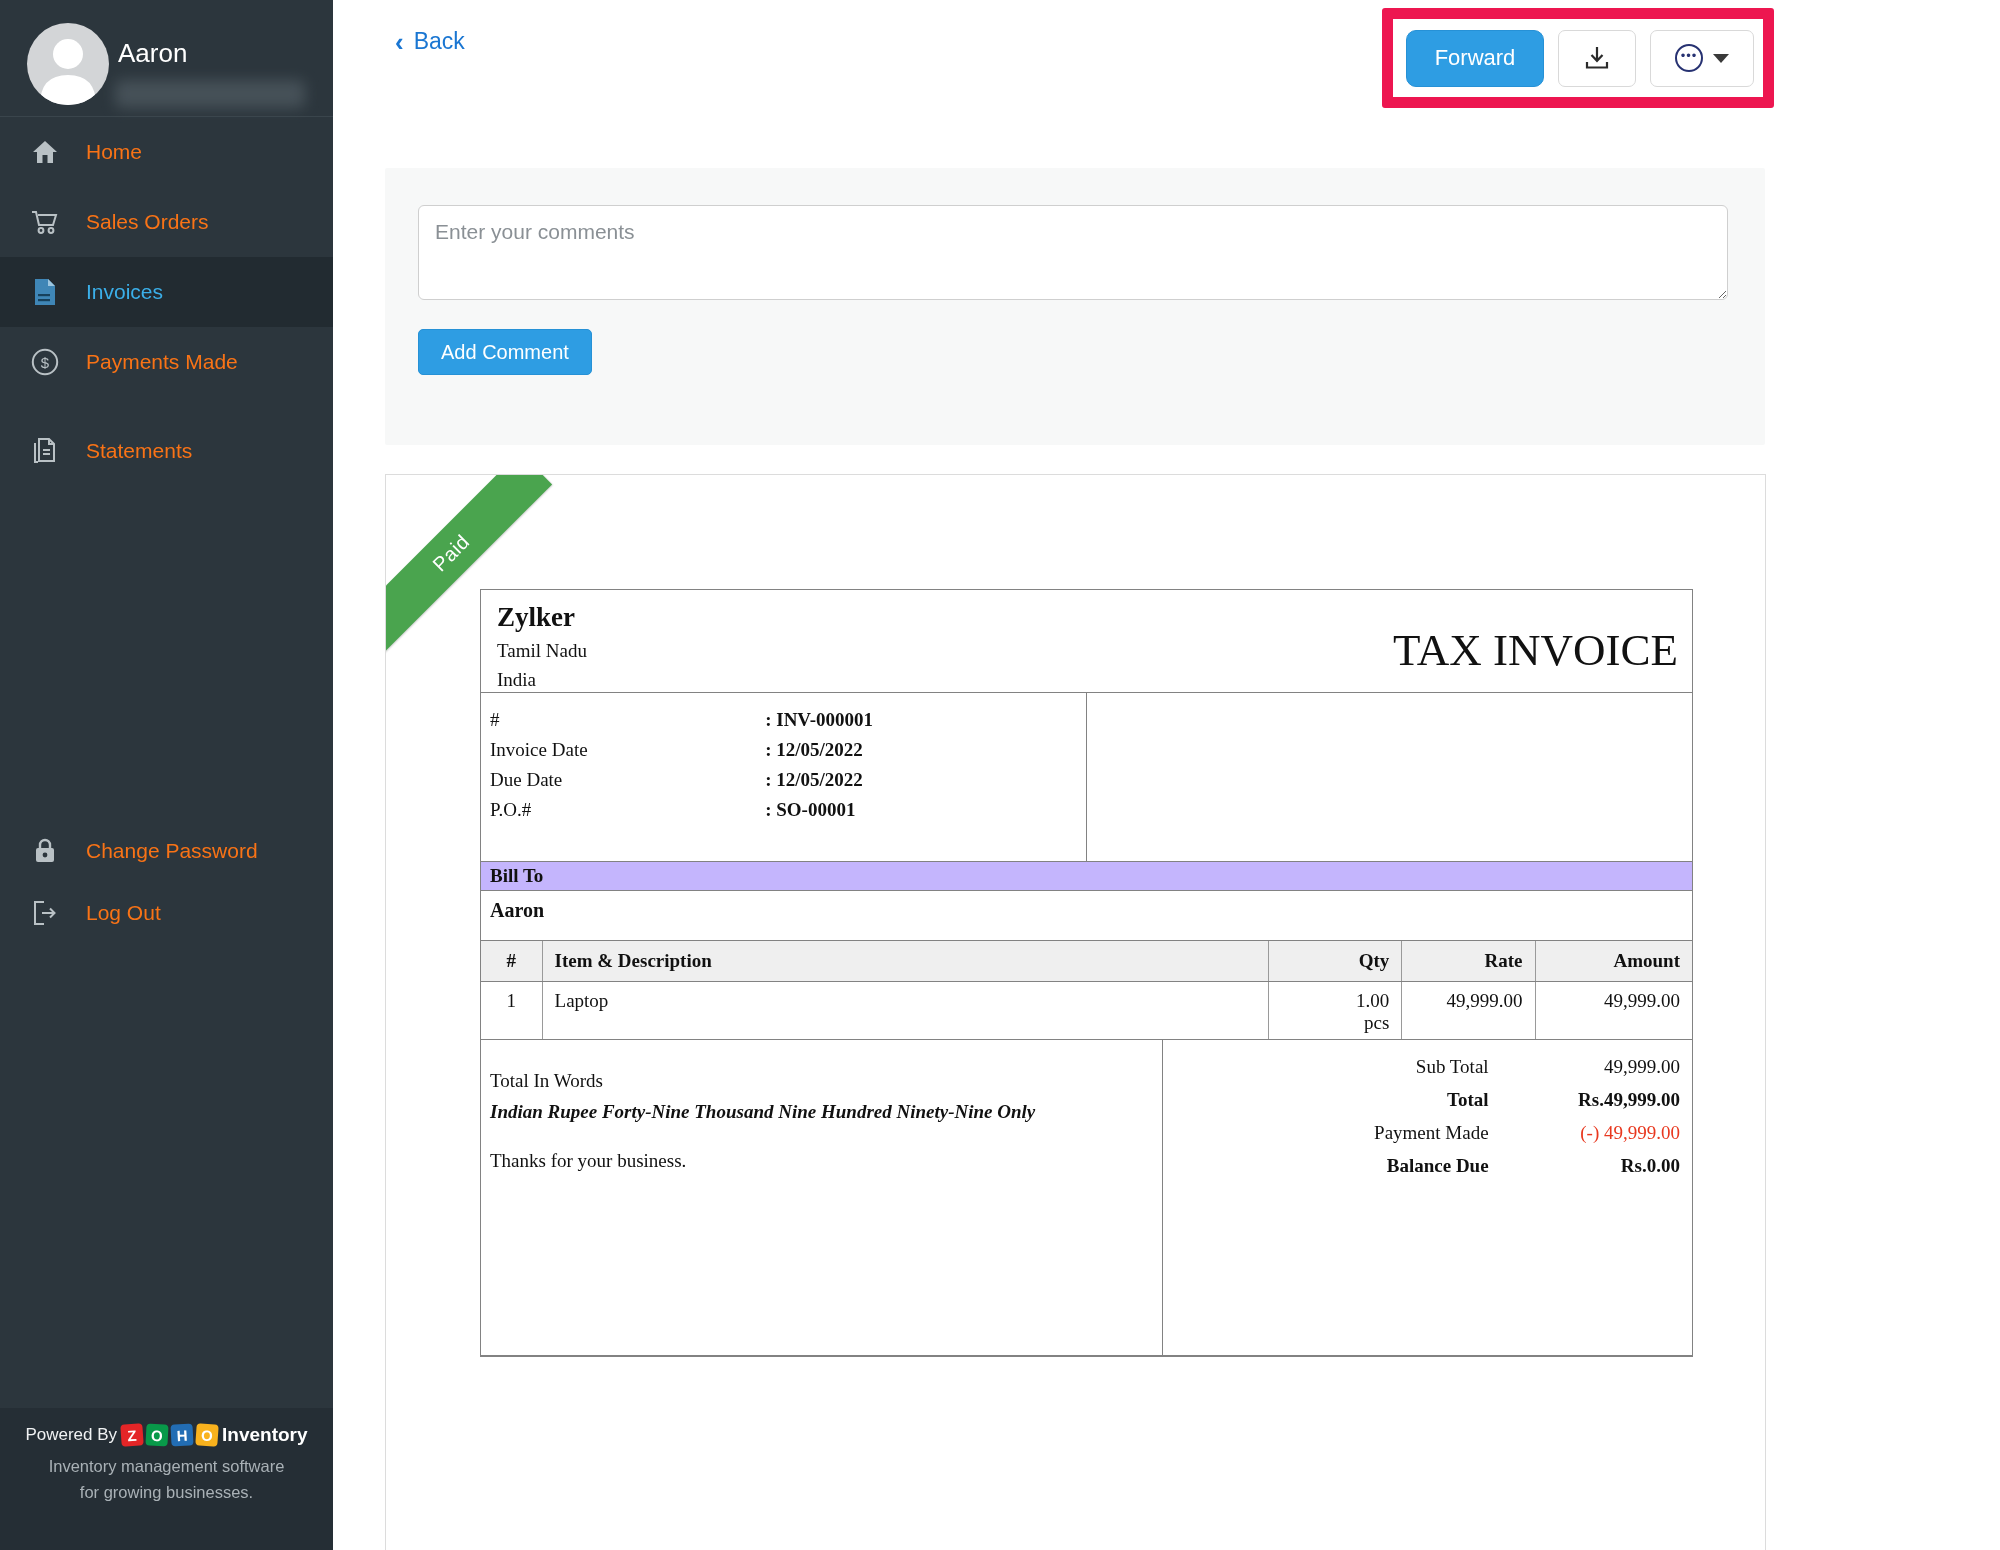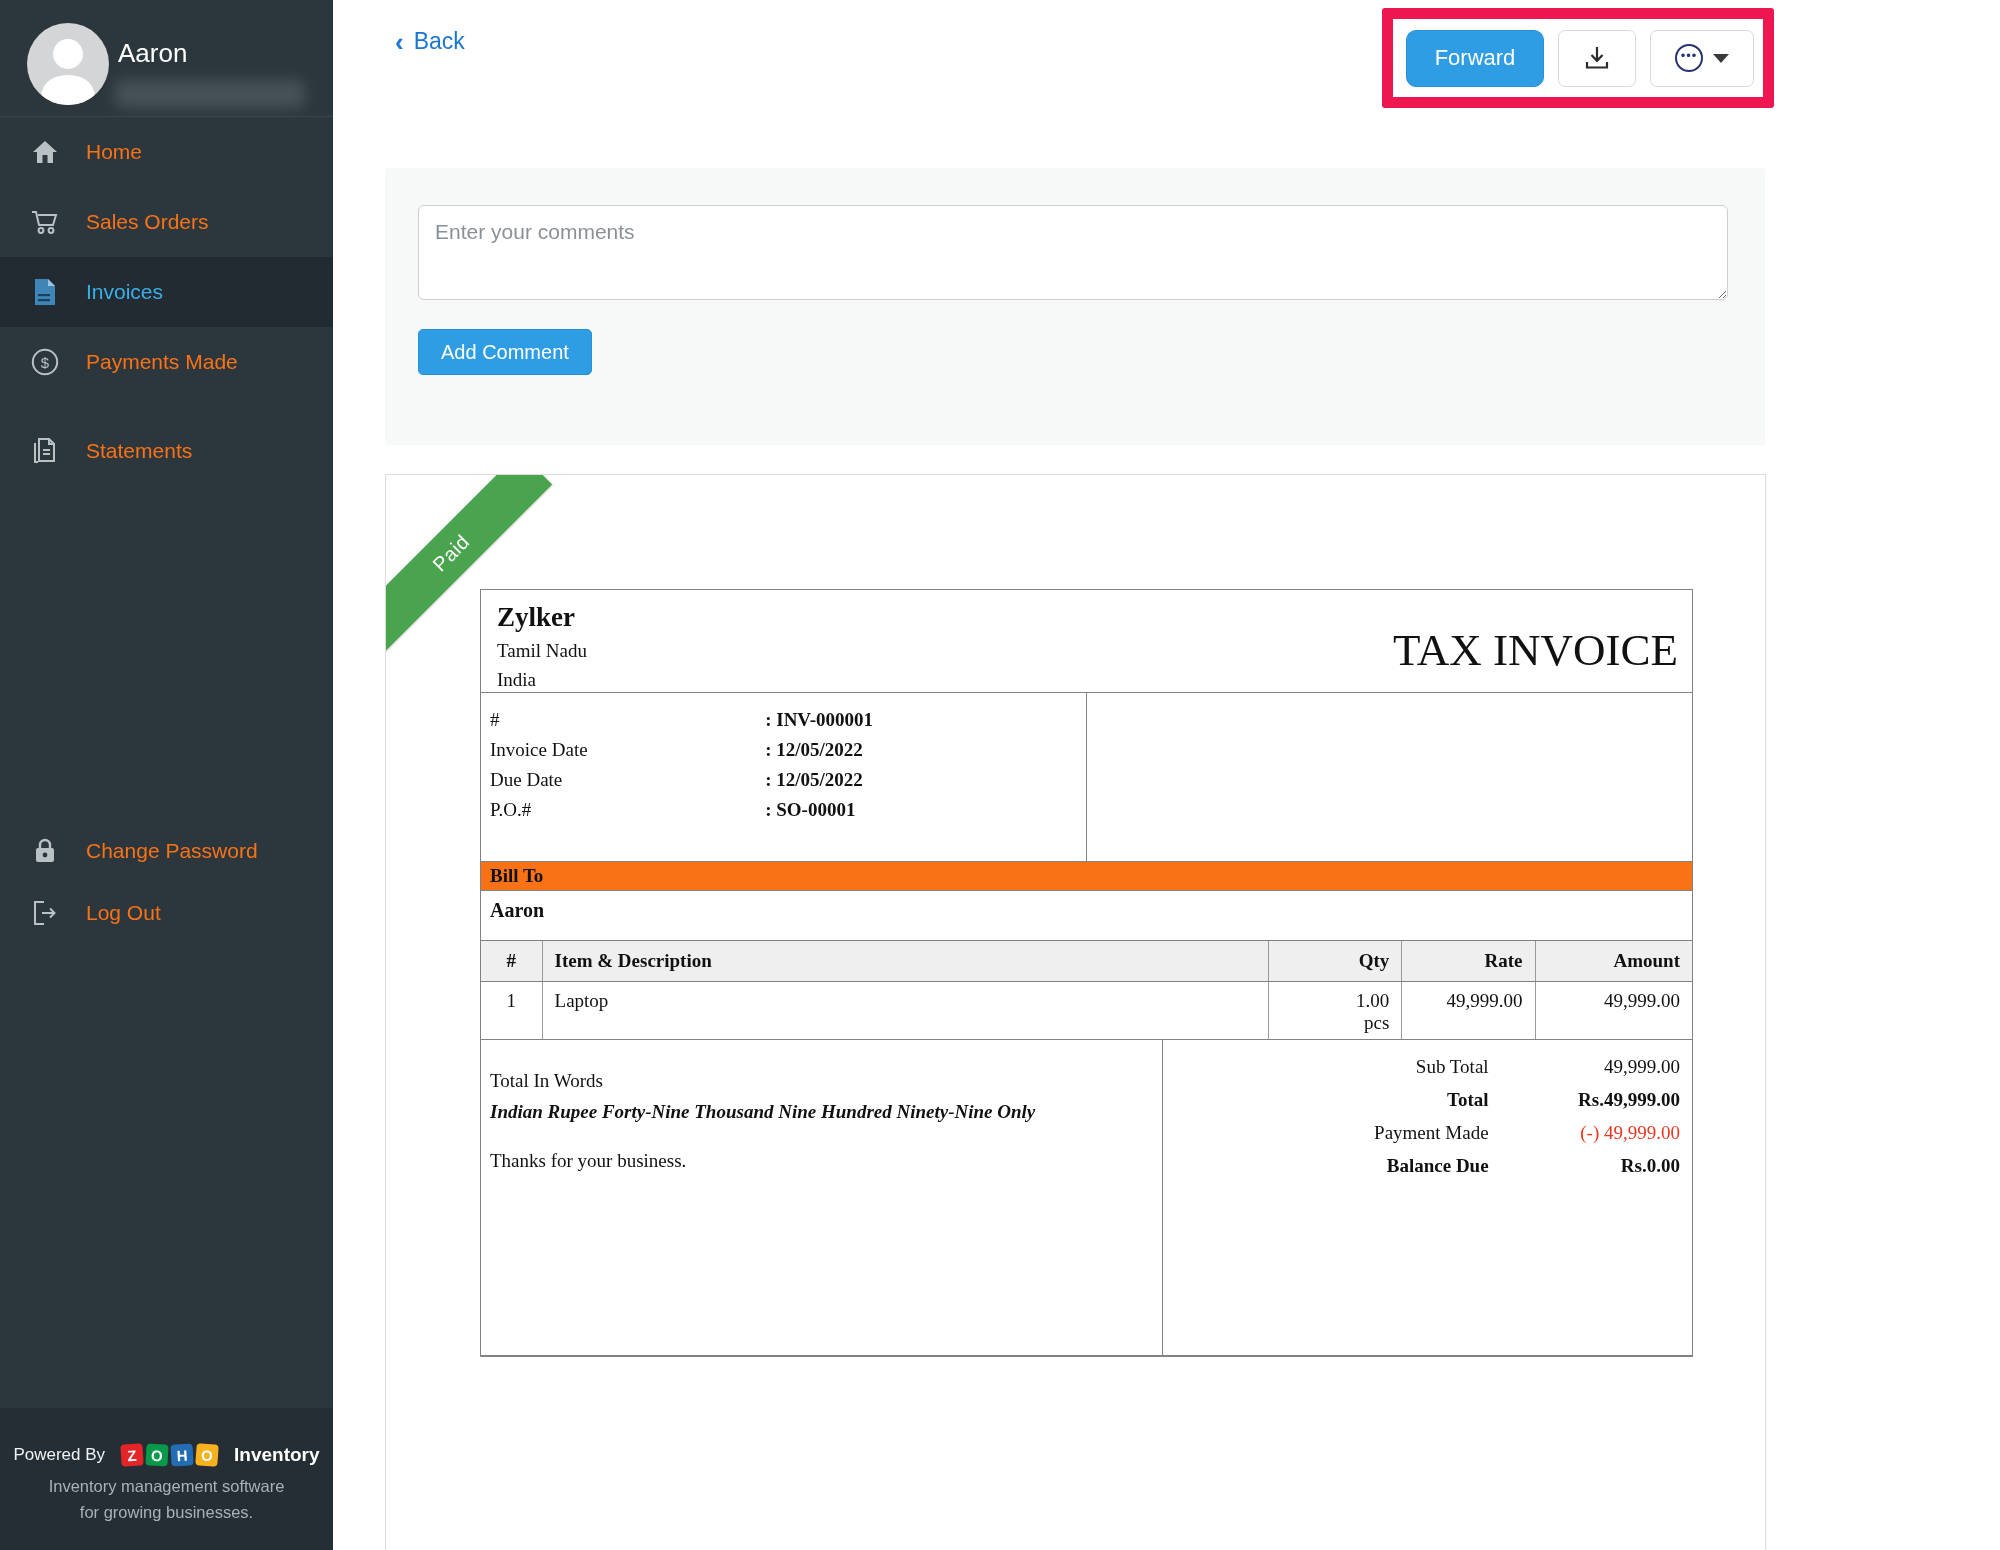--- a/index.html
+++ b/index.html
@@ -24,21 +24,21 @@
                font-size:21px; color:#f97316; cursor:pointer; }
   .menu-item .mi-icon { width:30px; display:flex; justify-content:center; margin-right:26px; }
   .menu-item.active { background:#222b31; color:#3bafe9; }
   .menu-item.gap-top { margin-top:19px; }
 
   .account-links { position:absolute; left:0; top:820px; width:333px; }
   .account-links .menu-item { height:62px; }
 
   .sidebar-footer { position:absolute; left:0; top:1408px; width:333px; height:142px;
                     background:#252e35; text-align:center; }
-  .powered-row { margin-top:36px; display:flex; align-items:center; justify-content:center; gap:16px; }
+  .powered-row { margin-top:16px; display:flex; align-items:center; justify-content:center; gap:4px; }
   .powered-label { font-size:17px; color:#f0f2f3; }
   .zoho-logo { display:flex; gap:3px; }
   .zoho-tile { width:22px; height:22px; border-radius:4px; color:#fff; font-weight:bold;
                font-size:15px; display:flex; align-items:center; justify-content:center; }
   .zt-z { background:#e42527; transform:rotate(-4deg); }
   .zt-o1 { background:#089949; transform:rotate(3deg); }
   .zt-h { background:#226db4; transform:rotate(-3deg); }
   .zt-o2 { background:#f9b21d; transform:rotate(4deg); }
   .brand-suffix { font-size:19px; font-weight:bold; color:#fff; }
   .tagline { margin-top:7px; font-size:16.5px; line-height:26px; color:#a9b1b6; }
@@ -90,21 +90,21 @@
   .company-line { font-size:19px; margin-top:7px; }
   .doc-title { font-size:45px; align-self:center; margin-top:6px; white-space:nowrap; }
 
   .inv-details { display:flex; height:169px; border-bottom:1px solid #828282; }
   .inv-details-left { width:50%; border-right:1px solid #828282; padding:12px 10px 0 9px; }
   .inv-details-right { width:50%; }
   .detail-row { display:flex; height:30px; align-items:center; }
   .detail-label { width:47%; }
   .detail-value { font-weight:bold; }
 
-  .billto-label-row { height:29px; background:#f97316; border-bottom:1px solid #828282;
+  .billto-label-row { height:29px; background:#c4b5fd; border-bottom:1px solid #828282;
                       padding-left:9px; display:flex; align-items:center; font-weight:bold; }
   .billto-name-row { height:50px; border-bottom:1px solid #828282; padding:8px 9px 0 9px;
                      font-weight:bold; font-size:20px; }
 
   .items-header, .item-row { display:flex; }
   .items-header { height:41px; background:#efefef; border-bottom:1px solid #828282; font-weight:bold; }
   .item-row { height:58px; border-bottom:1px solid #828282; }
   .col-num    { width:5%;  text-align:center; }
   .col-desc   { width:60%; border-left:1px solid #9a9a9a; padding-left:12px; }
   .col-qty    { width:11%; border-left:1px solid #9a9a9a; text-align:right; padding-right:12px; }

